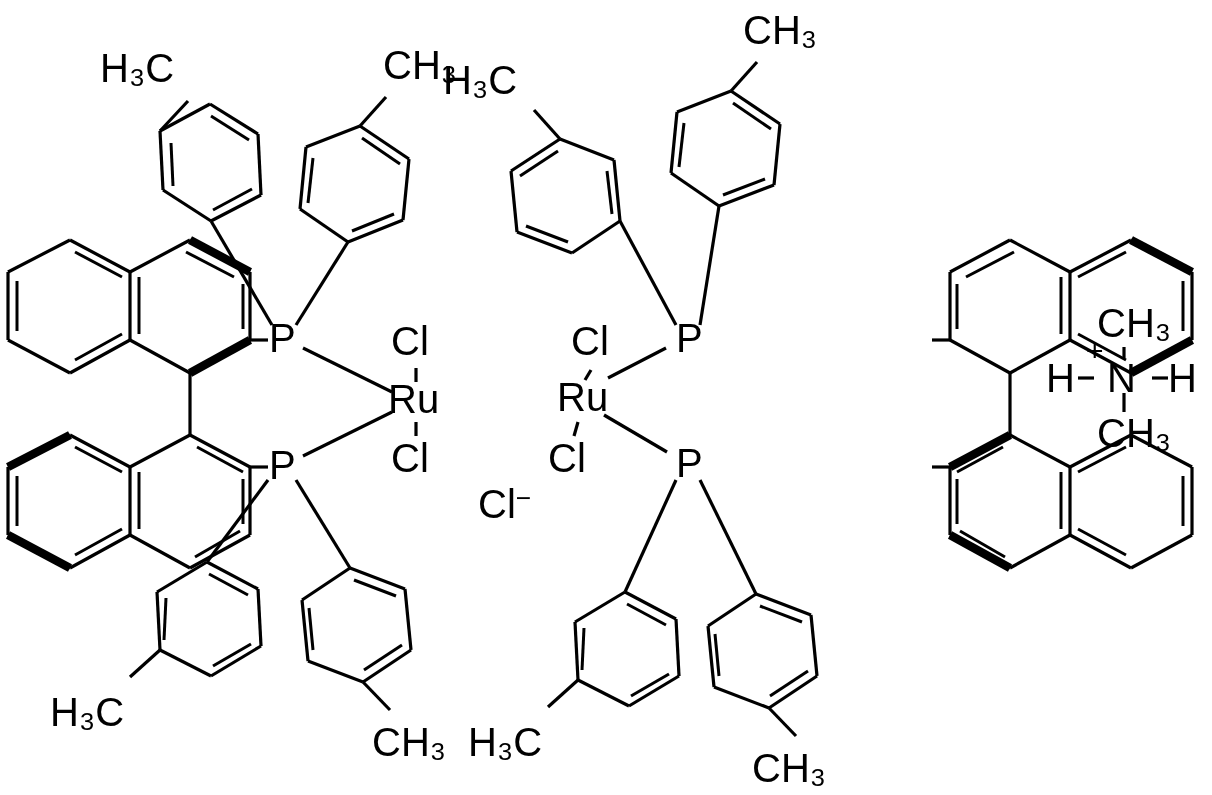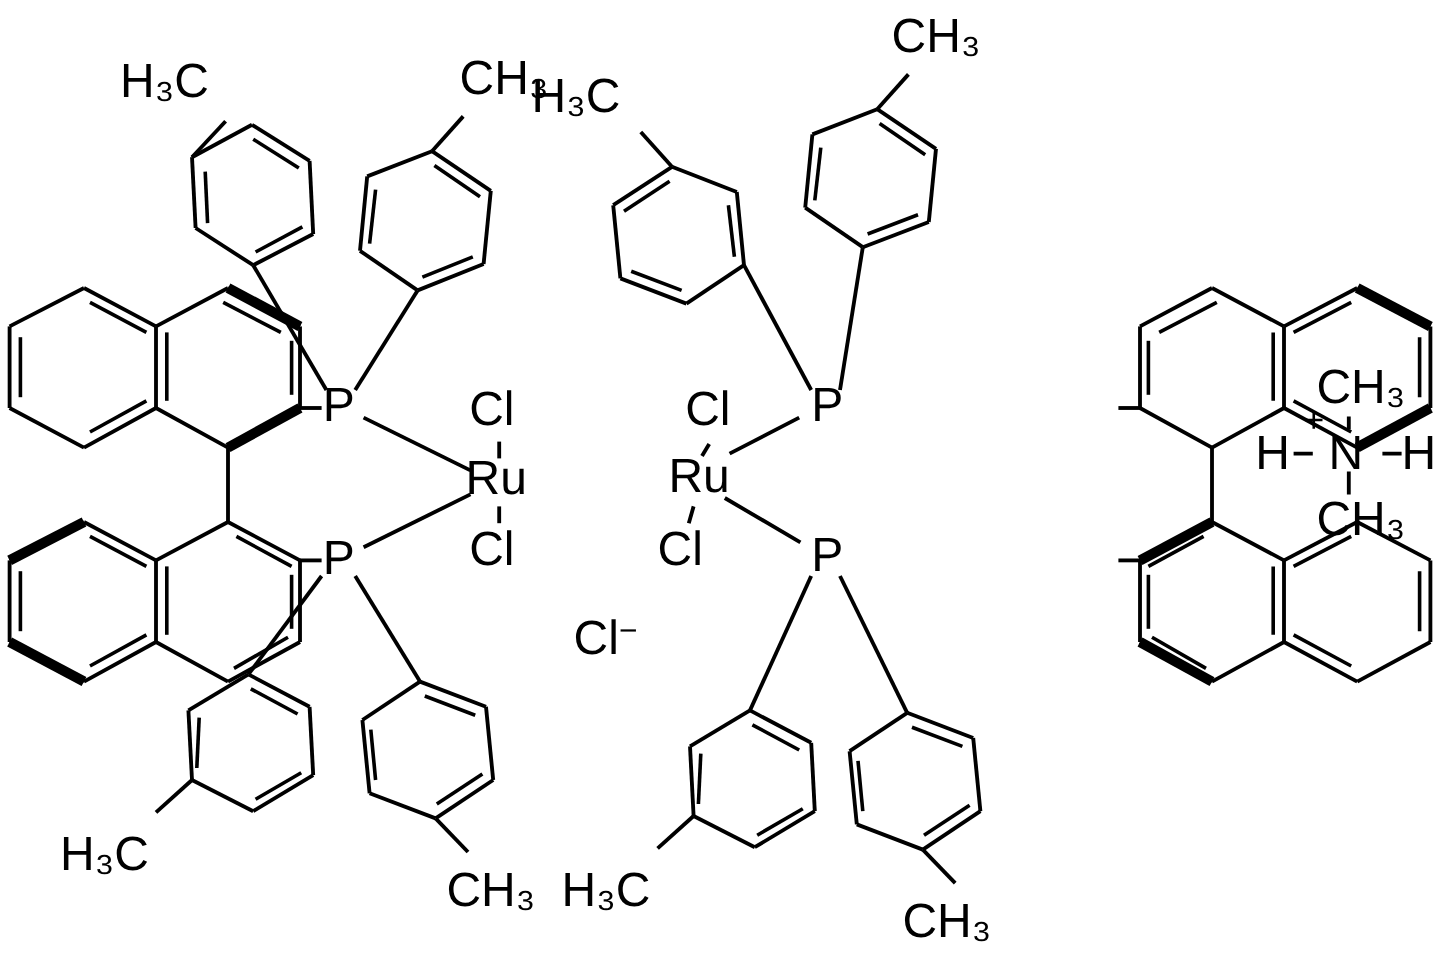--- a/index.html
+++ b/index.html
@@ -269,21 +269,21 @@
 <div class="lbl" style="left:388px; top:379px;">Ru</div>
 <div class="lbl" style="left:269px; top:318px;">P</div>
 <div class="lbl" style="left:269px; top:445px;">P</div>
 
 <div class="lbl" style="left:571px; top:321px;">Cl</div>
 <div class="lbl" style="left:548px; top:438px;">Cl</div>
 <div class="lbl" style="left:557px; top:377px;">Ru</div>
 <div class="lbl" style="left:676px; top:318px;">P</div>
 <div class="lbl" style="left:676px; top:443px;">P</div>
 
-<div class="lbl" style="left:478px; top:512px;"><span>Cl</span><sup>−</sup></div>
+<div class="lbl" style="left:478px; top:484px;"><span>Cl</span><sup>−</sup></div>
 
 <div class="lbl" style="left:100px; top:48px;">H₃C</div>
 <div class="lbl" style="left:383px; top:45px;">CH₃</div>
 <div class="lbl" style="left:443px; top:60px;">H₃C</div>
 <div class="lbl" style="left:743px; top:10px;">CH₃</div>
 <div class="lbl" style="left:50px;  top:692px;">H₃C</div>
 <div class="lbl" style="left:372px; top:722px;">CH₃</div>
 <div class="lbl" style="left:468px; top:722px;">H₃C</div>
 <div class="lbl" style="left:752px; top:748px;">CH₃</div>
 

